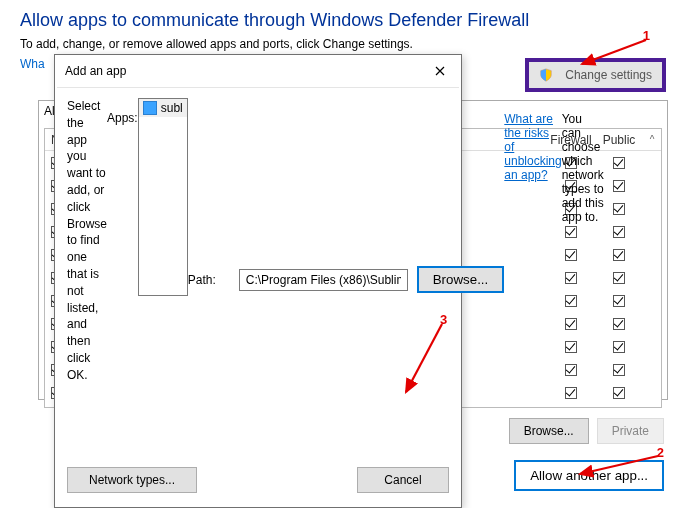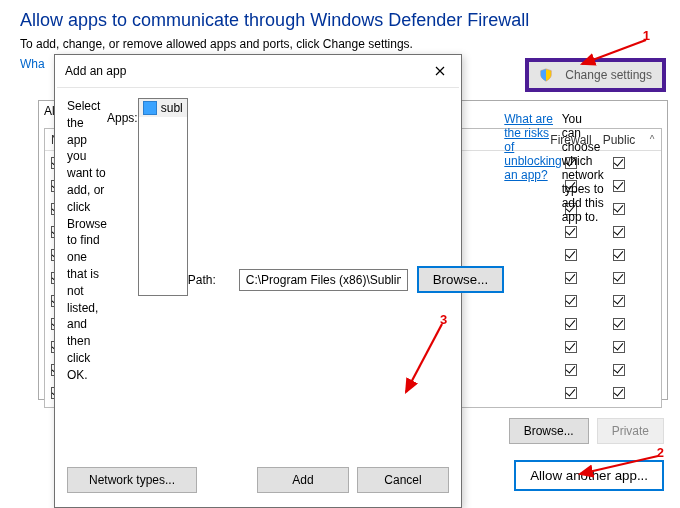--- a/index.html
+++ b/index.html
@@ -294,21 +294,20 @@
       <span class="path-label">Path:</span>
       <input class="path-input" type="text" value="C:\Program Files (x86)\Sublime Text 3\subl." style="">
       <button class="browse-btn">Browse...</button>
     </div>
     <div class="risks-link">What are the risks of unblocking an app?</div>
     <div class="choose-text">You can choose which network types to add this app to.</div>
   </div>
   <div class="dlg-btns">
     <button class="btn" style="min-width:130px">Network types...</button>
     <div style="display:flex; gap:8px;">
-      <button class="btn">Add</button>
       <button class="btn">Cancel</button>
     </div>
   </div>
 </div>
 
 <span class="anno" style="top:28px; right:30px;">1</span>
 <svg class="arrow" style="top:38px; left:574px;" width="90" height="40">
   <defs>
       <marker id="ah1" markerWidth="8" markerHeight="8" refX="6" refY="3" orient="auto">
         <path d="M0,0 L7,3 L0,6 Z" fill="#e20000"></path>

